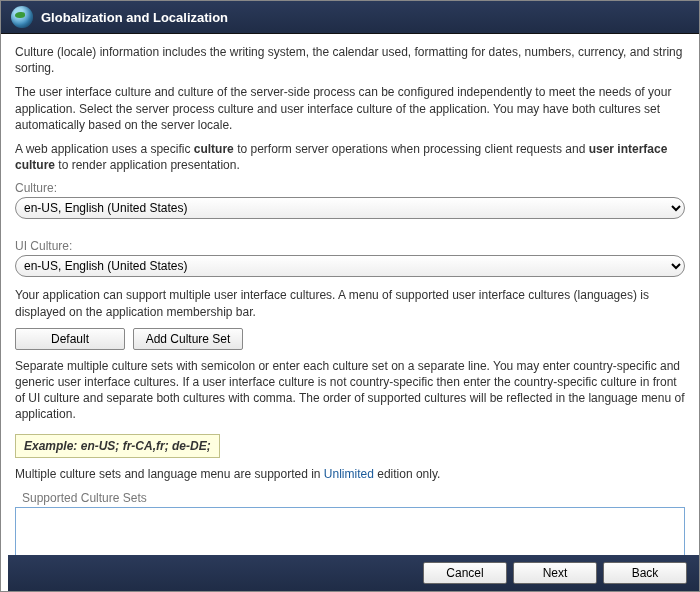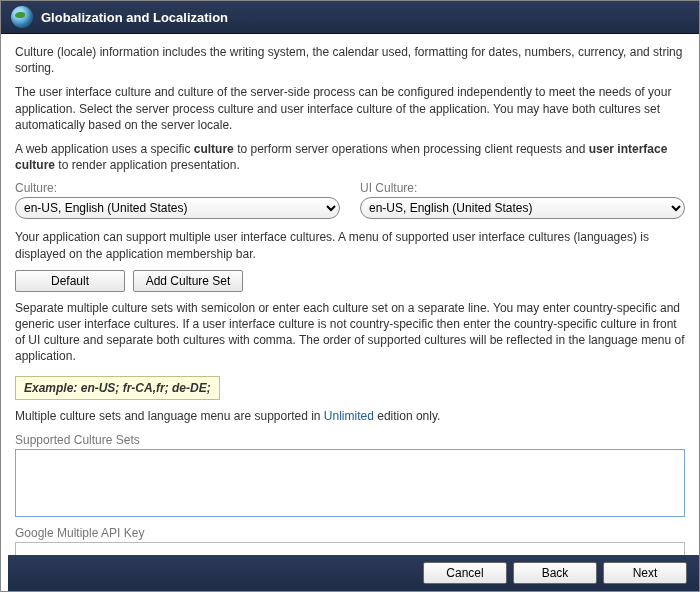--- a/index.html
+++ b/index.html
@@ -3,37 +3,37 @@
 <meta charset="utf-8">
 <style>
 * { box-sizing: border-box; margin: 0; padding: 0; }
 body { font-family: "Segoe UI", Tahoma, Arial, sans-serif; font-size: 12px; color: #333; background: #fff; width: 700px; height: 592px; border: 1px solid #888; position: relative; overflow: hidden; }
 .header { background: linear-gradient(#2b3a5a, #1f2c46); color: #fff; padding: 5px 10px; display: flex; align-items: center; gap: 8px; font-weight: bold; font-size: 13px; border-bottom: 1px solid #111; }
 .globe-icon { width: 22px; height: 22px; border-radius: 50%; background: radial-gradient(circle at 35% 30%, #a0d8f0 20%, #3a8cc0 60%, #1a5a90 100%); position: relative; box-shadow: inset -2px -2px 4px rgba(0,0,0,0.3); }
 .globe-icon::before { content: ""; position: absolute; width: 10px; height: 6px; background: #3a9a3a; border-radius: 60% 40% 50% 50%; top: 6px; left: 4px; }
 .content { padding: 10px 14px 0 14px; color: #333; }
 .content p { margin-bottom: 8px; line-height: 1.35; }
 .content b { font-weight: bold; }
-.row { display: flex; gap: 20px; margin-top: 4px; margin-bottom: 10px; }
+.row { display: flex; gap: 20px; margin-top: 4px; margin-bottom: 10px; flex-direction: column; }
 .col { flex: 1; display: flex; flex-direction: column; }
 .field-label { color: #777; margin-bottom: 2px; }
 select, input[type=text], textarea { font-family: inherit; font-size: 12px; border: 1px solid #888; padding: 2px 4px; background: #fff; }
 select { height: 22px; background: linear-gradient(#fff,#eee); border-radius: 11px; }
 .btn-row { display: flex; gap: 8px; margin: 6px 0 8px 0; }
 button.wizbtn { font-family: inherit; font-size: 12px; padding: 2px 0; width: 110px; height: 22px; background: linear-gradient(#fdfdfd,#e8e8e8); border: 1px solid #888; border-radius: 2px; cursor: pointer; }
 .example-box { background: #ffffe0; border: 1px solid #c0c088; padding: 4px 8px; display: inline-block; margin: 4px 0 8px 0; font-style: italic; font-weight: bold; color: #333; text-align: center; }
 .link { color: #1a5a9a; cursor: pointer; }
 textarea.culturesets { width: 100%; height: 68px; resize: none; border: 1px solid #7aa8d6; overflow-y: scroll; }
 input.apikey { width: 100%; height: 20px; border: 1px solid #bbb; }
 ul.bullets { list-style: none; margin: 10px 0 0 18px; }
 ul.bullets li { margin-bottom: 4px; position: relative; padding-left: 12px; }
 ul.bullets li::before { content: "▫"; position: absolute; left: -2px; color: #888; font-size: 11px; top: 1px; }
 .footer { position: absolute; bottom: 0; left: 7px; right: 0; background: linear-gradient(#2b3a5a,#1f2c46); height: 36px; display: flex; justify-content: flex-end; align-items: center; gap: 6px; padding-right: 12px; }
 .footer button { font-family: inherit; font-size: 12px; width: 84px; height: 22px; background: linear-gradient(#fdfdfd,#e8e8e8); border: 1px solid #666; border-radius: 2px; cursor: pointer; }
-.section-label { color: #777; margin: 6px 0 2px 0; }
+.section-label { color: #777; margin: 6px 0 2px 7px; }
 </style>
 </head>
 <body>
 
 <div class="header">
   <span class="globe-icon"></span>
   <span>Globalization and Localization</span>
 </div>
 
 <div class="content">
@@ -90,15 +90,15 @@
     </li>
     <li>
       <span class="link">Contact</span><span> our development team if you would like to participate in resource localization.</span>
     </li>
   </ul>
 
 </div>
 
 <div class="footer">
   <button>Cancel</button>
+  <button>Next</button>
   <button>Back</button>
-  <button>Next</button>
 </div>
 
 </body></html>

